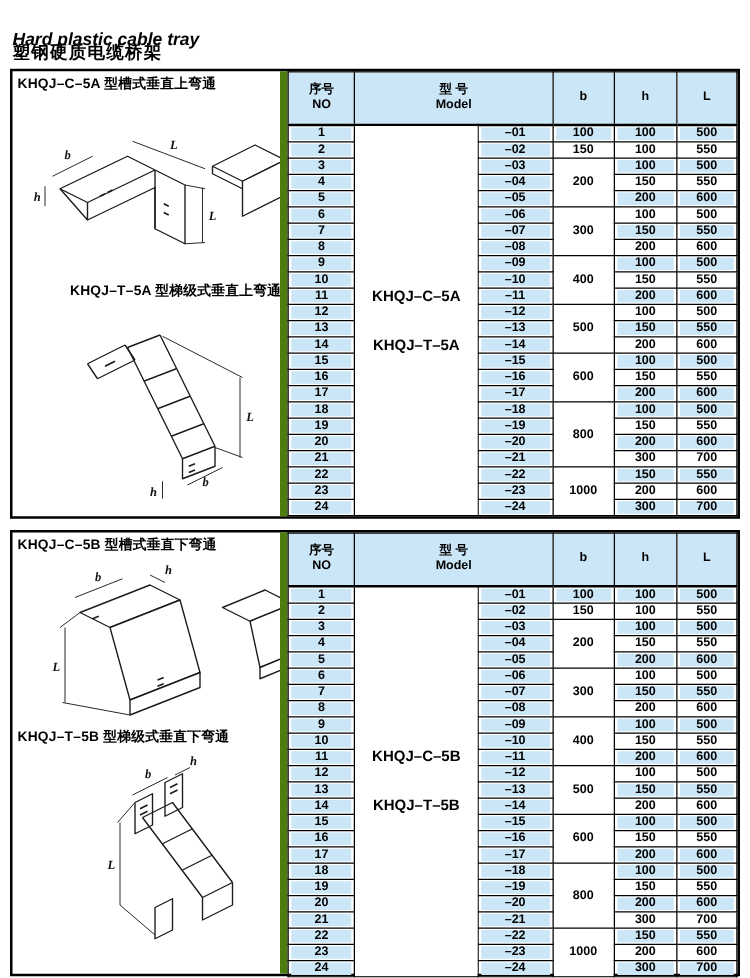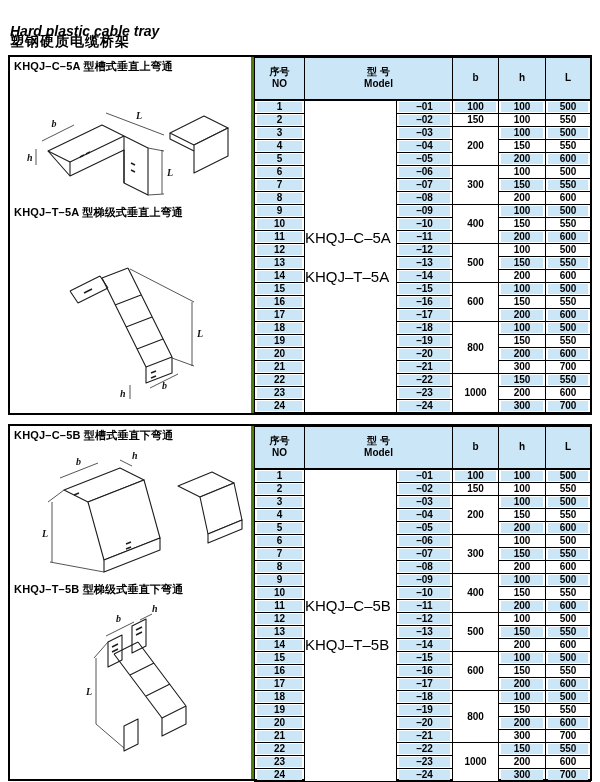--- a/index.html
+++ b/index.html
@@ -12,26 +12,26 @@
   .title-en{position:absolute;left:10px;top:23px;font-size:14px;font-weight:bold;font-style:italic;}
 
   .panel{
     position:absolute;left:8px;width:584px;border:2px solid #000;
     display:flex;box-sizing:border-box;background:#fff;
   }
   #section-0{top:55px;height:360px;}
   #section-1{top:424px;height:357px;}
 
   .left{
-    width:244px;box-sizing:border-box;border-right:3px solid #4d7c0f;
+    width:220px;box-sizing:border-box;border-right:6px solid #4d7c0f;
     position:relative;flex:none;overflow:hidden;
   }
   .lbl{position:absolute;left:4px;font-size:11px;font-weight:bold;white-space:nowrap;letter-spacing:0.2px;}
   .lbl-top{top:2px;}
-  #section-0 .lbl-mid{top:148px;}
+  #section-0 .lbl-mid{top:168px;margin-left:42px;}
   #section-1 .lbl-mid{top:156px;}
   .svg-a{position:absolute;top:20px;left:2px;}
   .svg-b{position:absolute;top:168px;left:2px;}
   #section-1 .svg-a{top:24px;}
   #section-1 .svg-b{top:176px;}
 
   .right{flex:1;position:relative;}
   table.spec{
     border-collapse:collapse;table-layout:fixed;width:100%;height:100%;
   }
@@ -44,22 +44,22 @@
     border-bottom:2px solid #000;
   }
   .fill{
     margin:1px 2px;height:10px;display:flex;align-items:center;justify-content:center;
     font-size:10px;font-weight:bold;line-height:10px;
   }
   .fill.blue{background:#cbe6f6;}
   td.b-cell{text-align:center;vertical-align:middle;font-size:10px;font-weight:bold;background:#fff;}
   td.model-cell{position:relative;background:#fff;vertical-align:top;}
   .model-label{
-    position:absolute;left:0;width:100%;
-    font-size:15px;font-weight:normal;transform:translateY(-50%);white-space:nowrap;
+    position:absolute;left:0;width:100%;text-align:center;
+    font-size:12px;font-weight:bold;transform:translateY(-50%);white-space:nowrap;
   }
   .model-c{top:43.7%;}
   .model-t{top:56.2%;}
 
   svg .ln{stroke:#1c1c1c;stroke-width:1.1;fill:none;stroke-linejoin:round;}
   svg .face{stroke:#1c1c1c;stroke-width:1.1;fill:#ffffff;stroke-linejoin:round;}
   svg .dim{stroke:#2a2a2a;stroke-width:0.8;fill:none;}
   svg .slot{stroke:#1c1c1c;stroke-width:1.4;}
   svg text{font-family:"Liberation Serif",serif;font-style:italic;font-weight:bold;font-size:10px;fill:#111;}
 </style>

